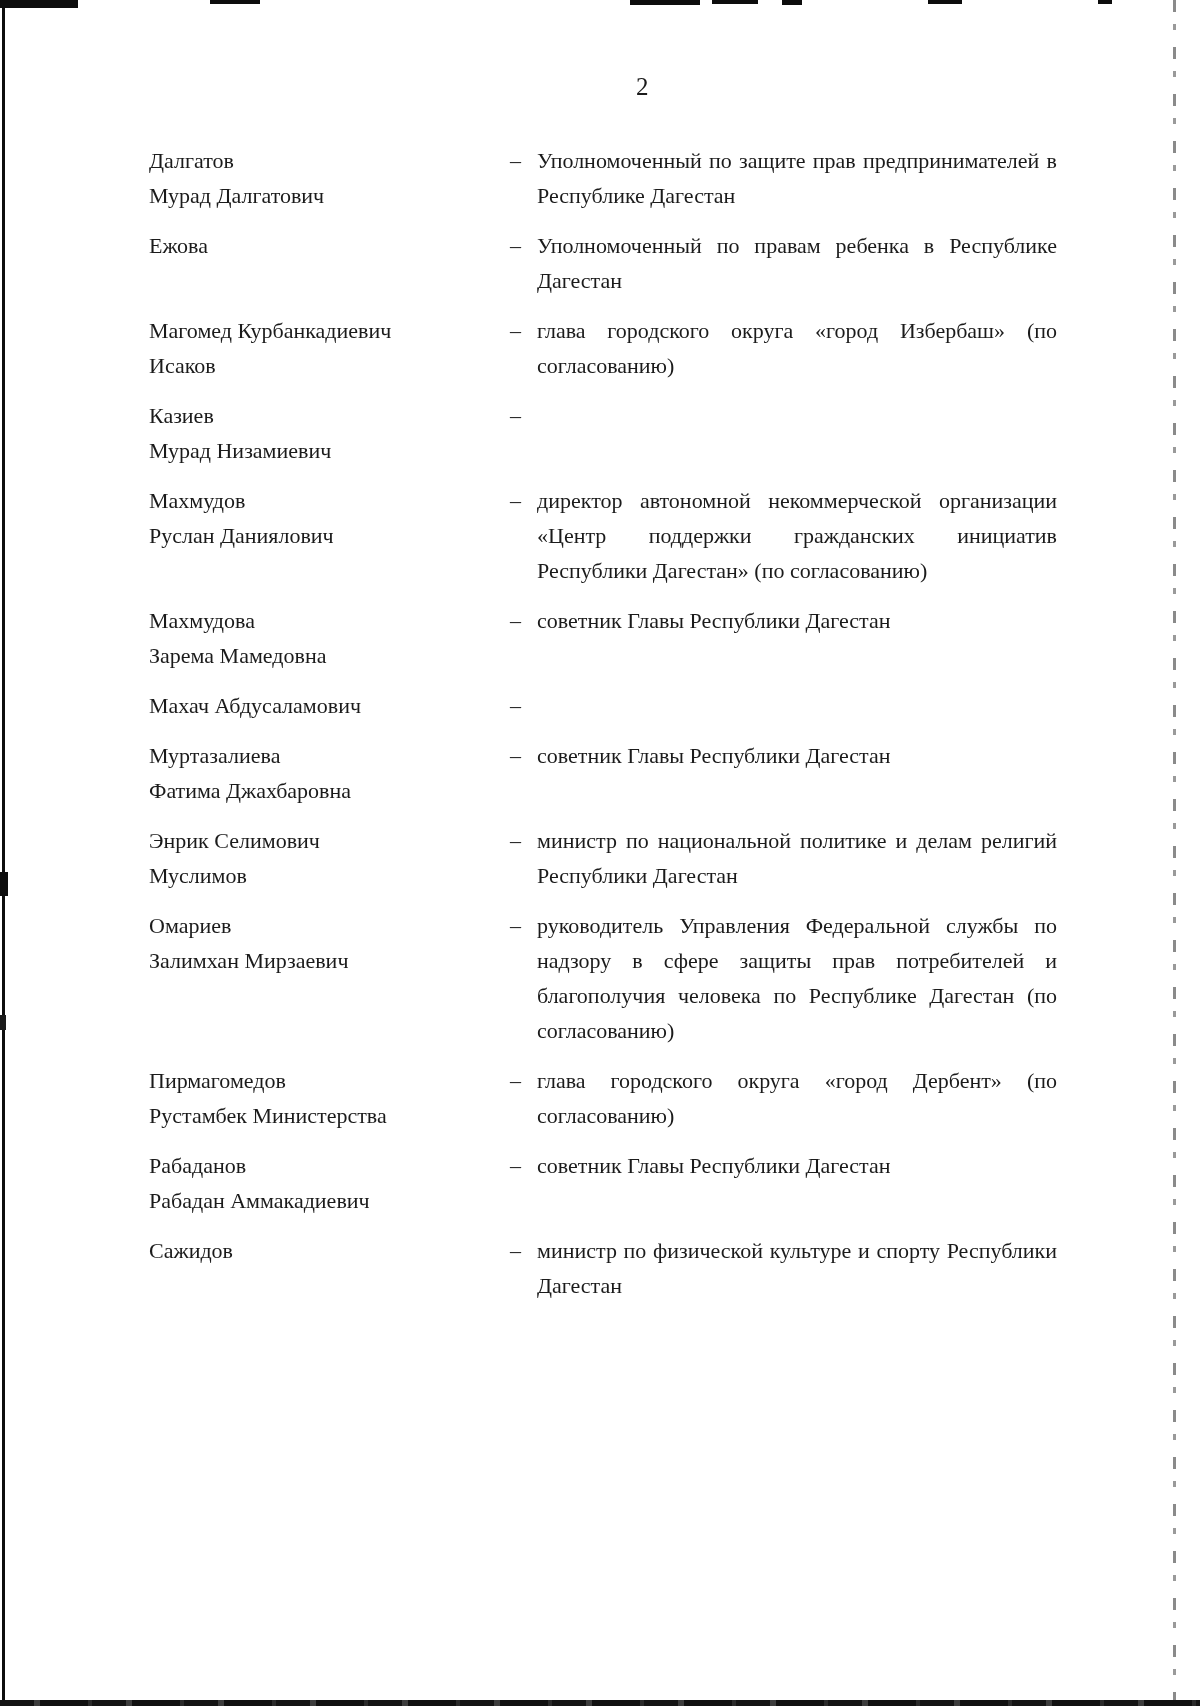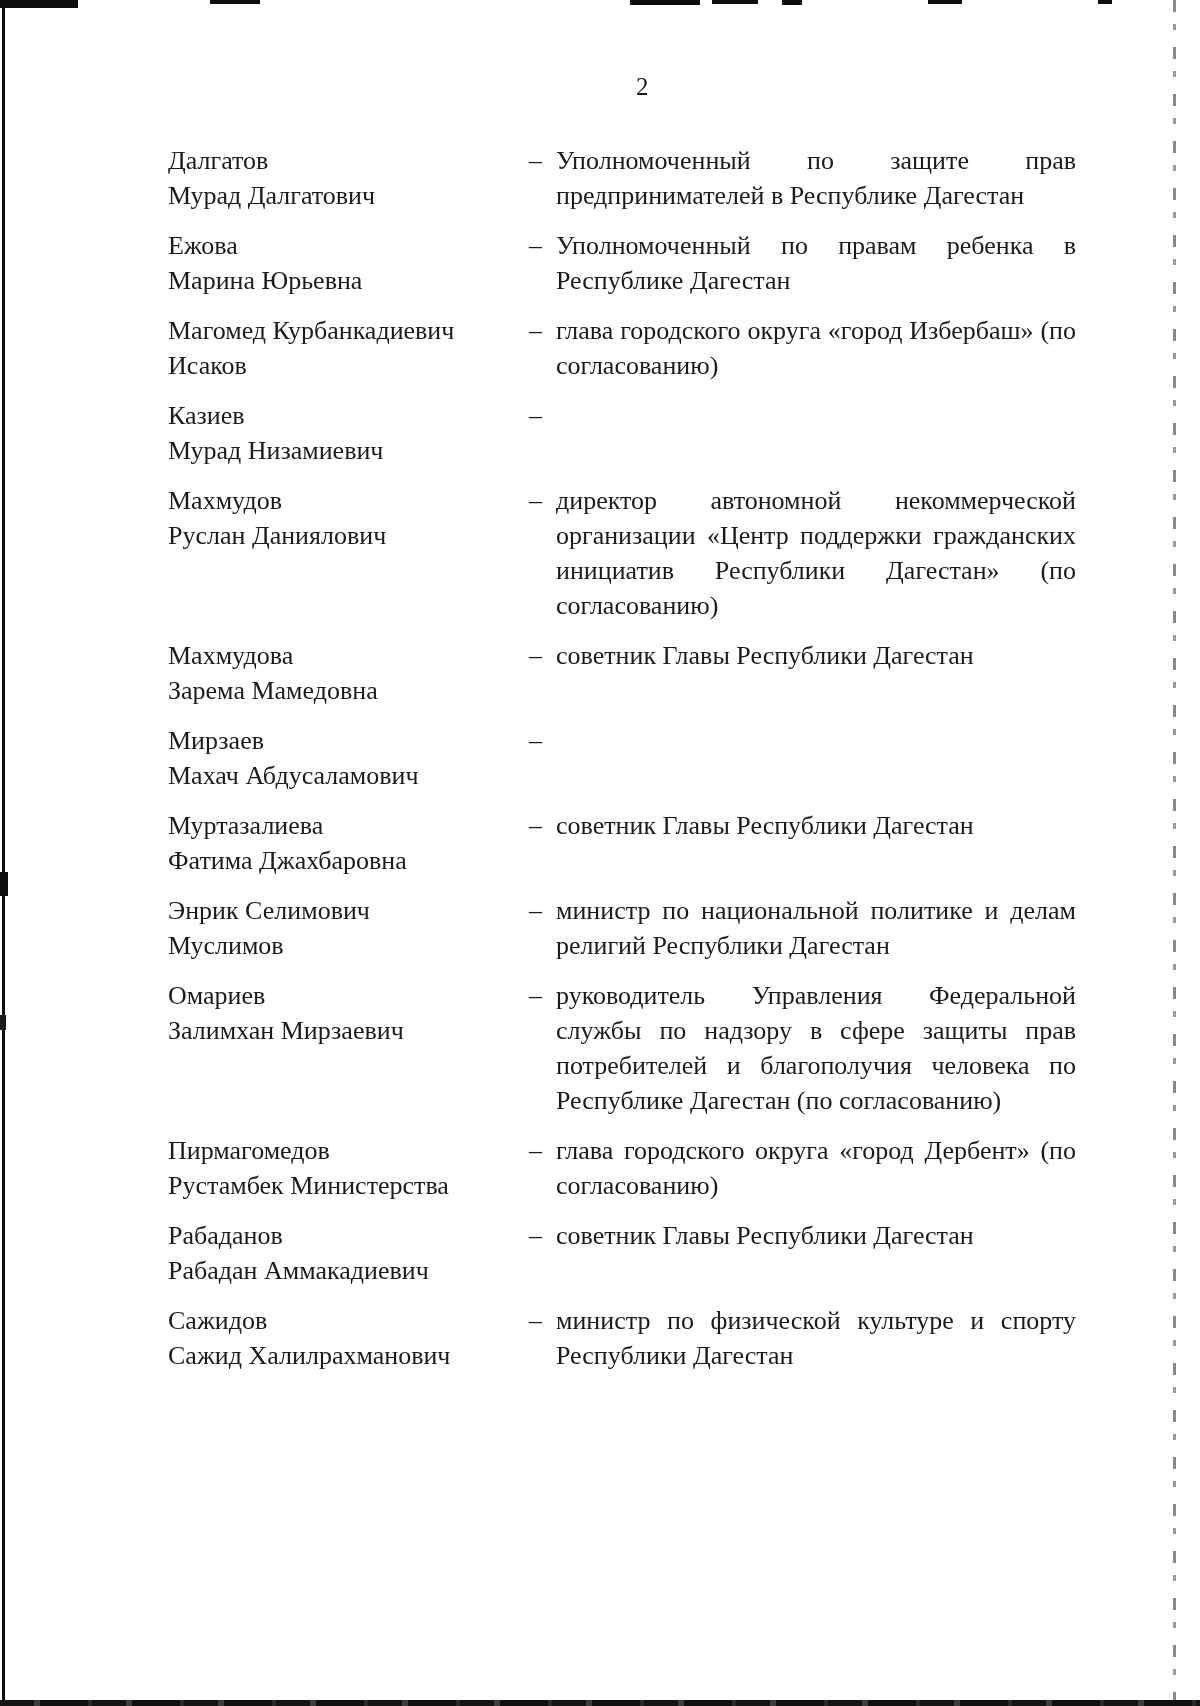--- a/index.html
+++ b/index.html
@@ -21,24 +21,24 @@
     position: absolute;
     top: 72px;
     left: 636px;
     font-size: 25px;
     line-height: 30px;
   }
 
   
   .list {
     position: absolute;
-    left: 168px;
+    left: 149px;
     top: 143px;
     width: 908px;
-    font-size: 26px;
+    font-size: 22px;
     line-height: 35px;
   }
   .row {
     display: flex;
     align-items: flex-start;
     margin-bottom: 15px;
   }
   .name-col {
     width: 361px;
     flex: 0 0 361px;
@@ -143,21 +143,20 @@
       <div>Далгатов</div>
       <div>Мурад Далгатович</div>
     </div>
     <div class="dash-col">–</div>
     <div class="desc-col">Уполномоченный по защите прав предпринимателей в Республике Дагестан</div>
   </div>
 
   <div class="row">
     <div class="name-col">
       <div>Ежова</div>
-      <div>Марина Юрьевна</div>
     </div>
     <div class="dash-col">–</div>
     <div class="desc-col">Уполномоченный по правам ребенка в Республике Дагестан</div>
   </div>
 
   <div class="row">
     <div class="name-col">
       <div>Магомед Курбанкадиевич</div>
       <div>Исаков</div>
     </div>
@@ -186,21 +185,20 @@
     <div class="name-col">
       <div>Махмудова</div>
       <div>Зарема Мамедовна</div>
     </div>
     <div class="dash-col">–</div>
     <div class="desc-col">советник Главы Республики Дагестан</div>
   </div>
 
   <div class="row">
     <div class="name-col">
-      <div>Мирзаев</div>
       <div>Махач Абдусаламович</div>
     </div>
     <div class="dash-col">–</div>
   </div>
 
   <div class="row">
     <div class="name-col">
       <div>Муртазалиева</div>
       <div>Фатима Джахбаровна</div>
     </div>
@@ -240,19 +238,18 @@
       <div>Рабаданов</div>
       <div>Рабадан Аммакадиевич</div>
     </div>
     <div class="dash-col">–</div>
     <div class="desc-col">советник Главы Республики Дагестан</div>
   </div>
 
   <div class="row">
     <div class="name-col">
       <div>Сажидов</div>
-      <div>Сажид Халилрахманович</div>
     </div>
     <div class="dash-col">–</div>
     <div class="desc-col">министр по физической культуре и спорту Республики Дагестан</div>
   </div>
 
 </div>
 
 </body></html>

